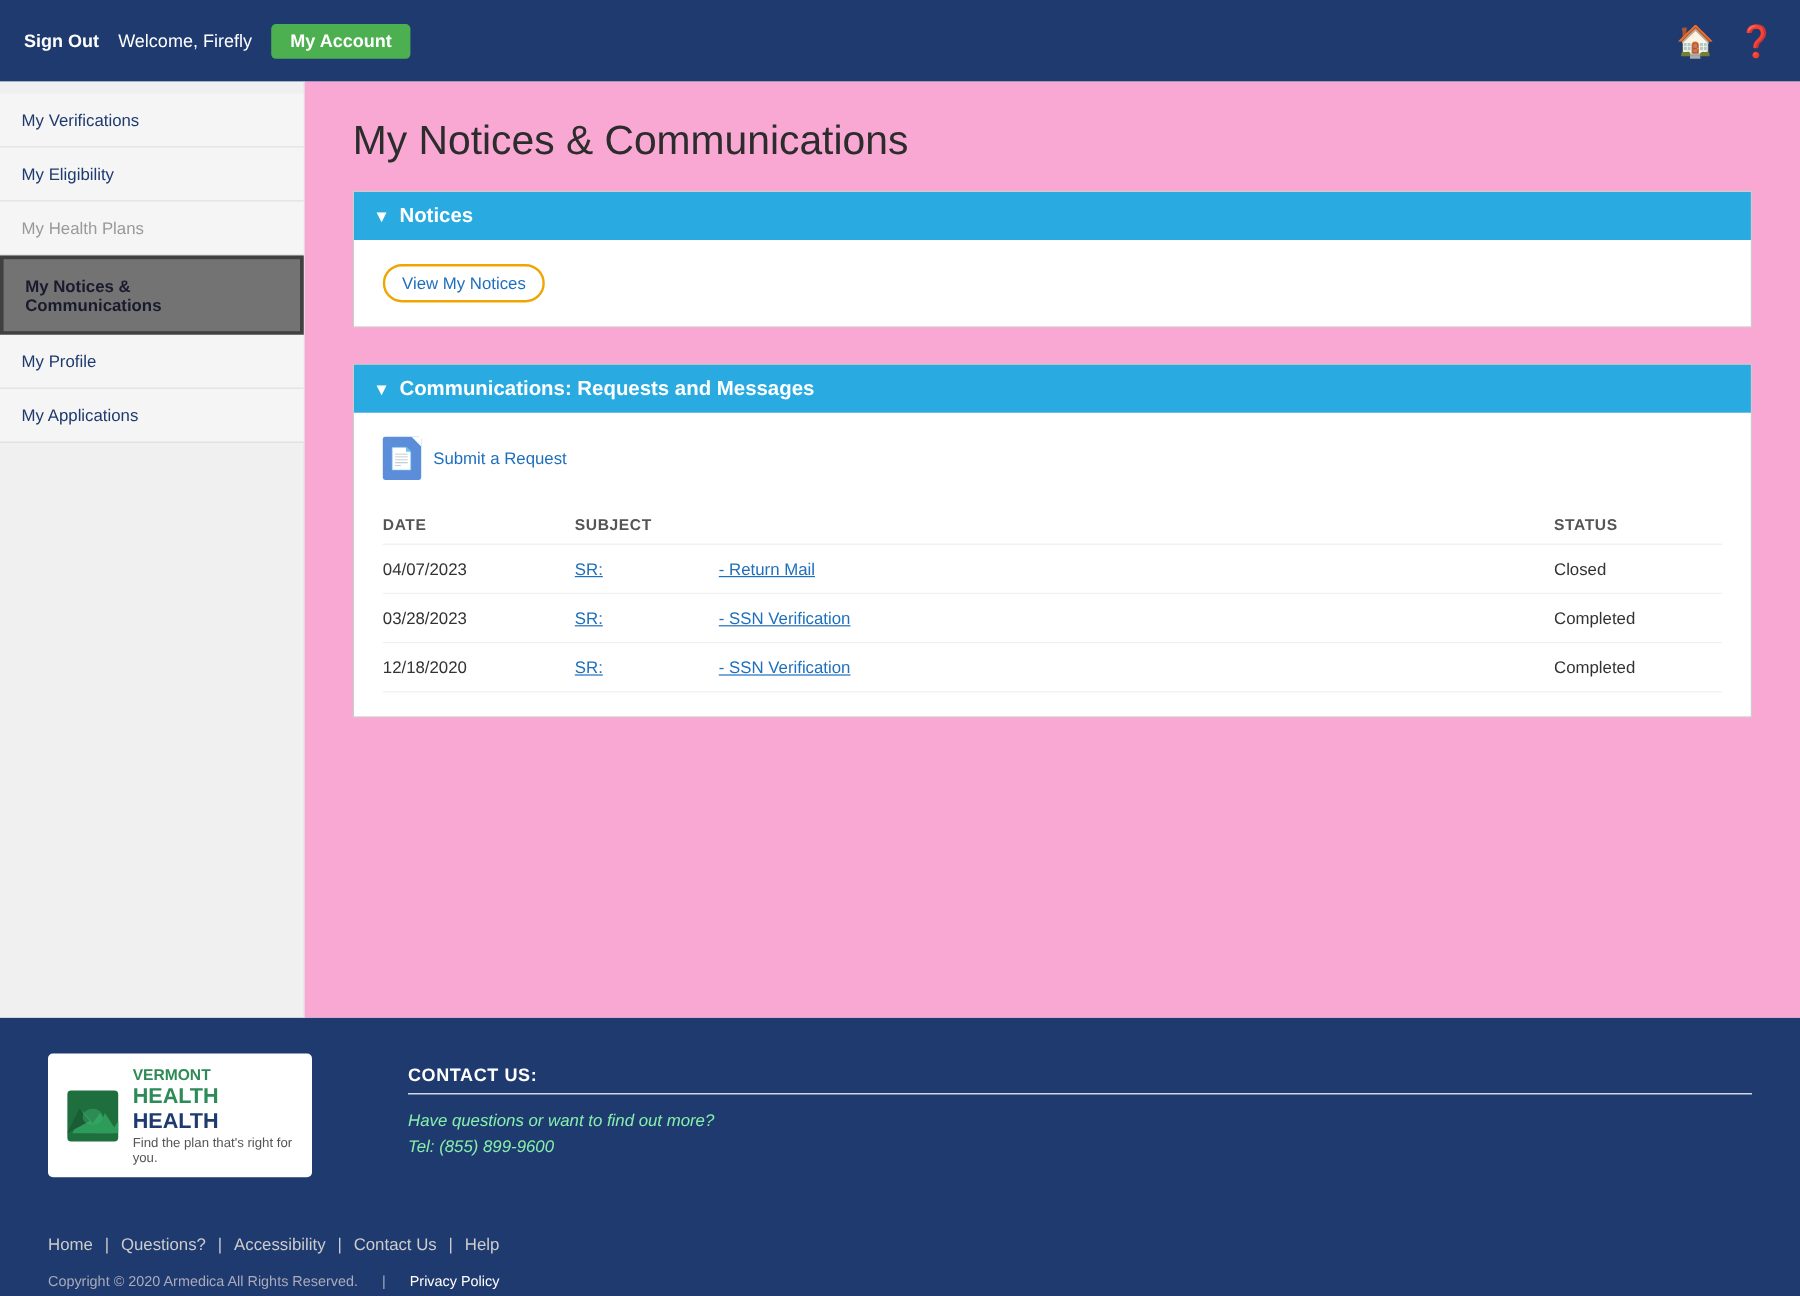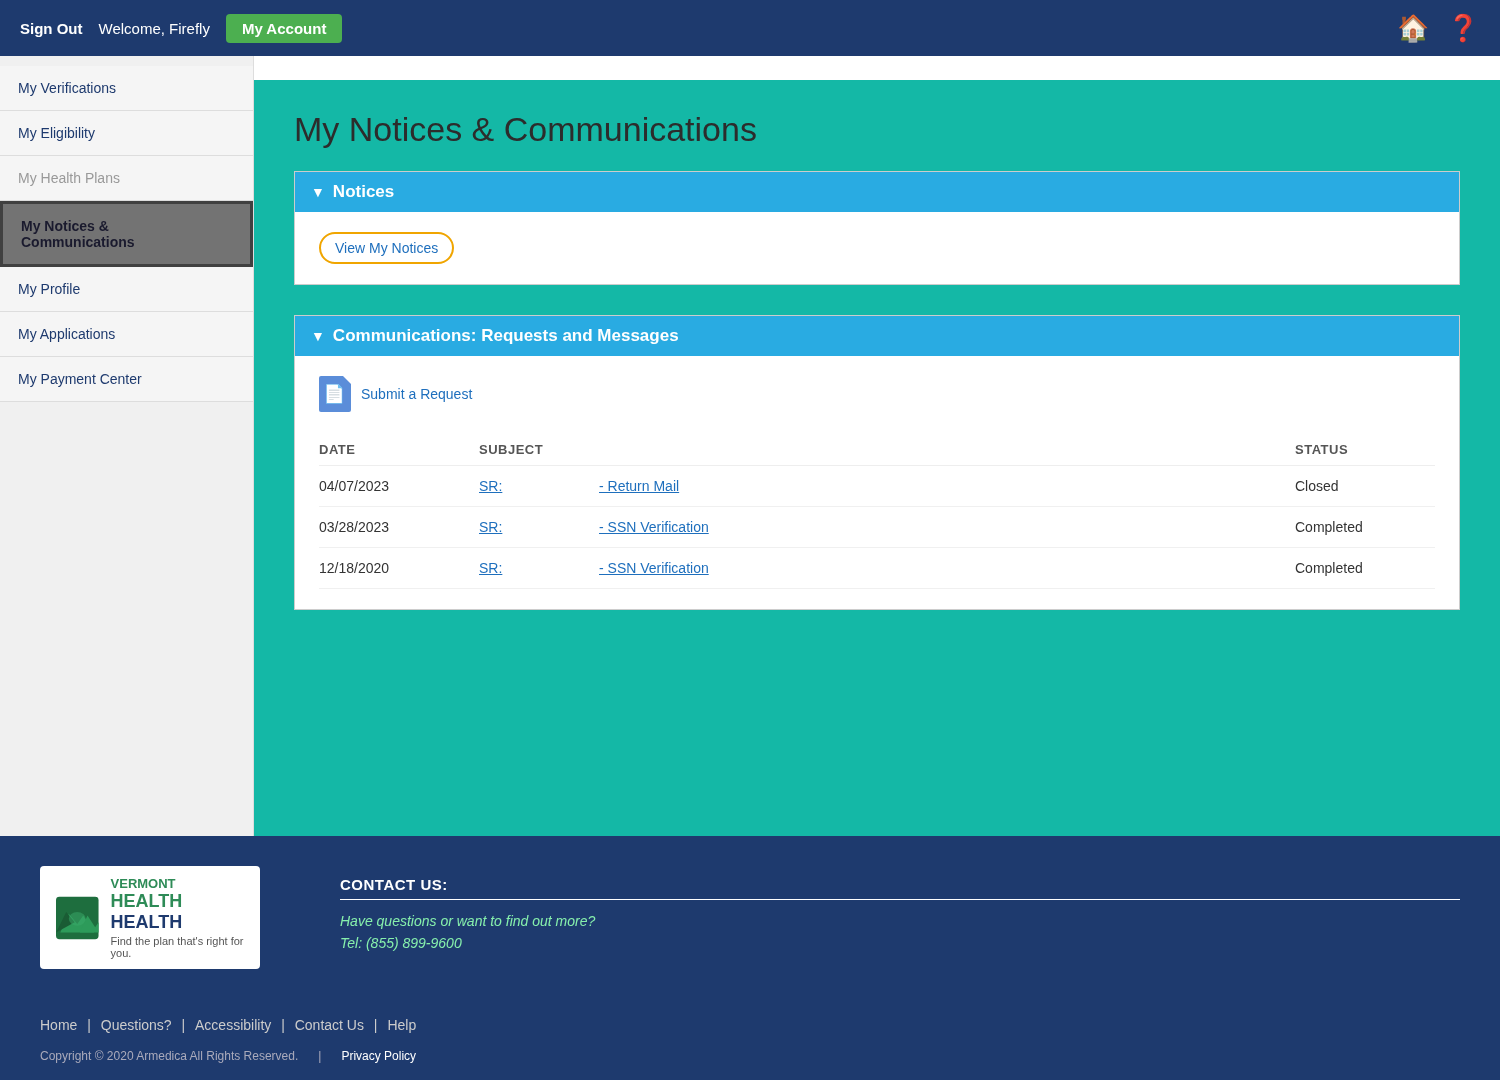--- a/index.html
+++ b/index.html
@@ -4,21 +4,21 @@
   <style>
     * { box-sizing: border-box; margin: 0; padding: 0; }
     body { font-family: Arial, sans-serif; background: #fff; min-height: 1080px; width: 1500px; }
 
     
     .header {
       background: #1e3a6e;
       display: flex;
       align-items: center;
       padding: 12px 20px;
-      height: 56px;
+      height: 68px;
       justify-content: space-between;
     }
     .header-left {
       display: flex;
       align-items: center;
       gap: 16px;
     }
     .header-signout {
       color: #fff;
       font-size: 15px;
@@ -80,22 +80,21 @@
       color: #1a1a2e;
     }
     .sidebar-item.strikethrough {
       color: #999;
     }
 
     
     .content {
       flex: 1;
       padding: 30px 40px;
-      background: #14b8a6;
-      margin-top: 24px;
+      background: #f9a8d4;
     }
     .page-title {
       font-size: 34px;
       color: #2c2c2c;
       font-weight: normal;
       margin-bottom: 22px;
     }
 
     
     .section-header {
@@ -308,21 +307,20 @@
 
 <div class="main-layout">
 
   <nav class="sidebar">
     <div class="sidebar-item">My Verifications</div>
     <div class="sidebar-item">My Eligibility</div>
     <div class="sidebar-item strikethrough" style="color:#999;">My Health Plans</div>
     <div class="sidebar-item active">My Notices &amp;<br>Communications</div>
     <div class="sidebar-item">My Profile</div>
     <div class="sidebar-item">My Applications</div>
-    <div class="sidebar-item">My Payment Center</div>
   </nav>
 
   <main class="content">
     <h1 class="page-title">My Notices &amp; Communications</h1>
 
     <div class="notices-box">
       <div class="section-header">
         <span class="section-arrow">▼</span>
         <span>Notices</span>
       </div>

